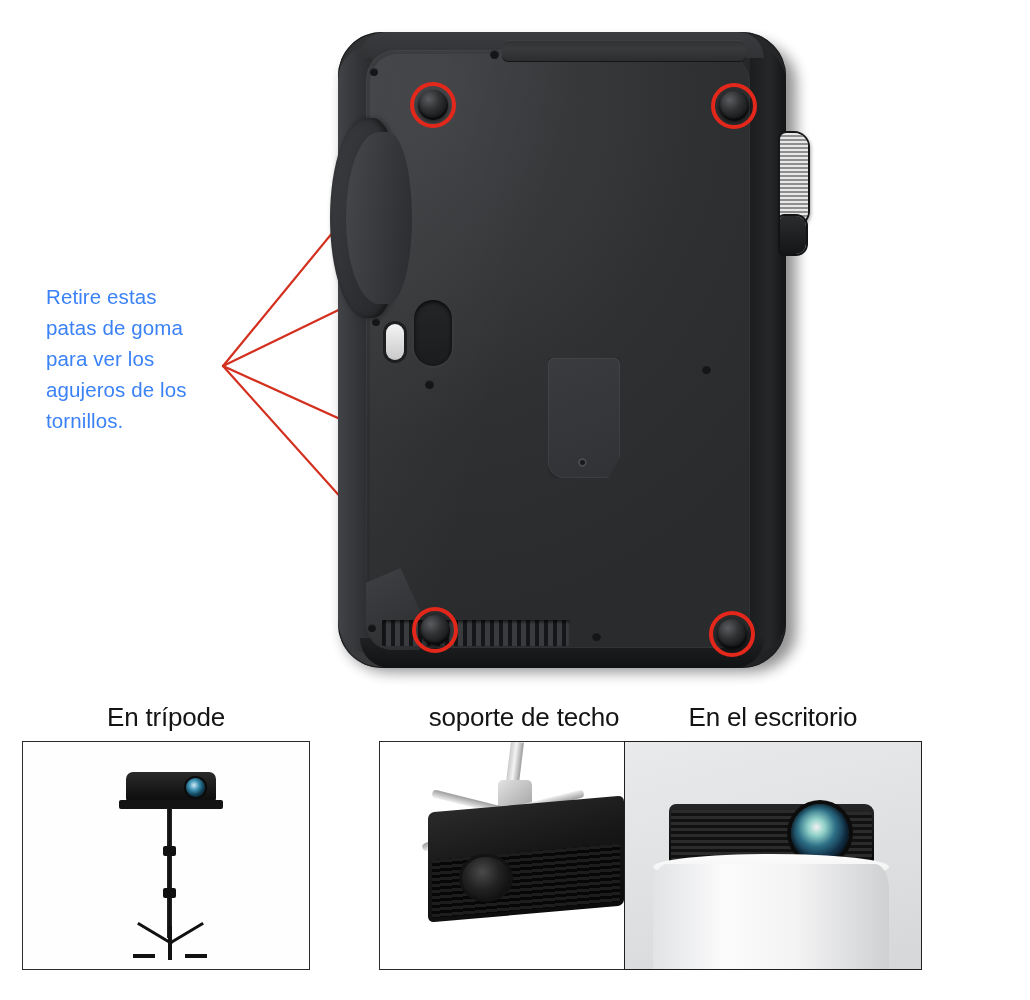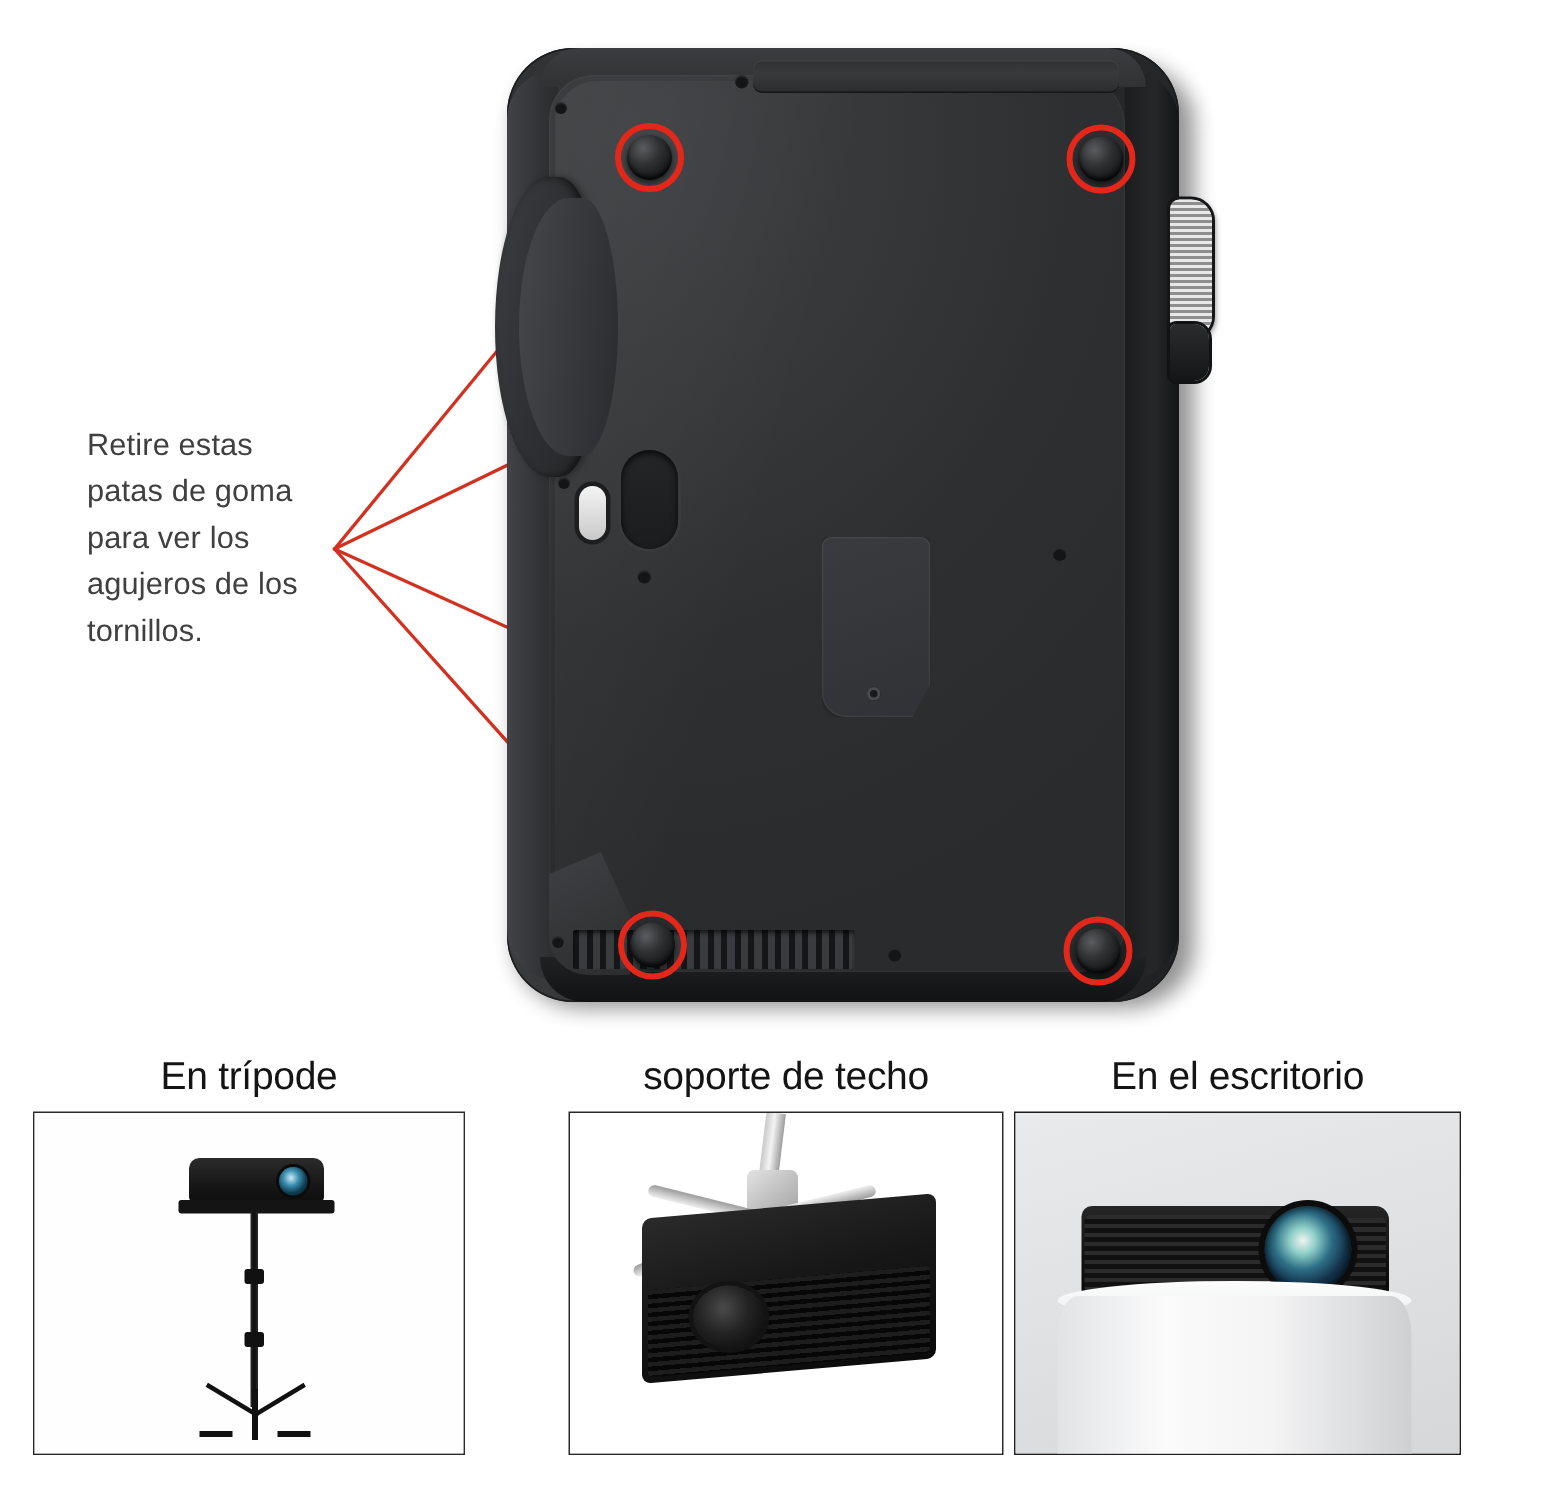--- a/index.html
+++ b/index.html
@@ -8,23 +8,23 @@
     background:#ffffff;
     font-family:"Liberation Sans", sans-serif;
     overflow:hidden;
     position:relative;
   }
   #root{position:absolute;inset:0;}
 
   
   .annot-text{
     position:absolute;
-    left:58px; top:281px;
+    left:46px; top:281px;
     width:176px;
-    color:#404040;
+    color:#3b82f6;
     font-size:20.5px;
     line-height:31px;
     letter-spacing:.1px;
     white-space:pre-line;
   }
 
   
   .overlay-svg{position:absolute;left:0;top:0;width:1030px;height:700px;pointer-events:none;}
 
   
@@ -186,21 +186,21 @@
     position:relative;overflow:hidden;
     border:1px solid #2a2a2a;
     background:#ffffff;
   }
 
   
   #cell-tripod{left:22px;width:288px;}
   #cell-tripod .photo-box{width:286px;height:227px;}
   #cell-ceiling{left:343px;width:290px;margin-left:36px;}
   #cell-ceiling .photo-box{width:288px;height:227px;}
-  #cell-desk{left:676px;width:298px;}
+  #cell-desk{left:624px;width:298px;}
   #cell-desk .photo-box{width:296px;height:227px;border-color:#1f1f1f;}
 
   
   .tp-bg{position:absolute;inset:0;background:#fefefe;}
   .tp-proj{
     position:absolute;left:103px;top:30px;width:90px;height:30px;
     background:linear-gradient(180deg,#2b2b2b 0%,#171717 60%,#0d0d0d 100%);
     border-radius:7px 7px 4px 4px;
   }
   .tp-proj-base{

